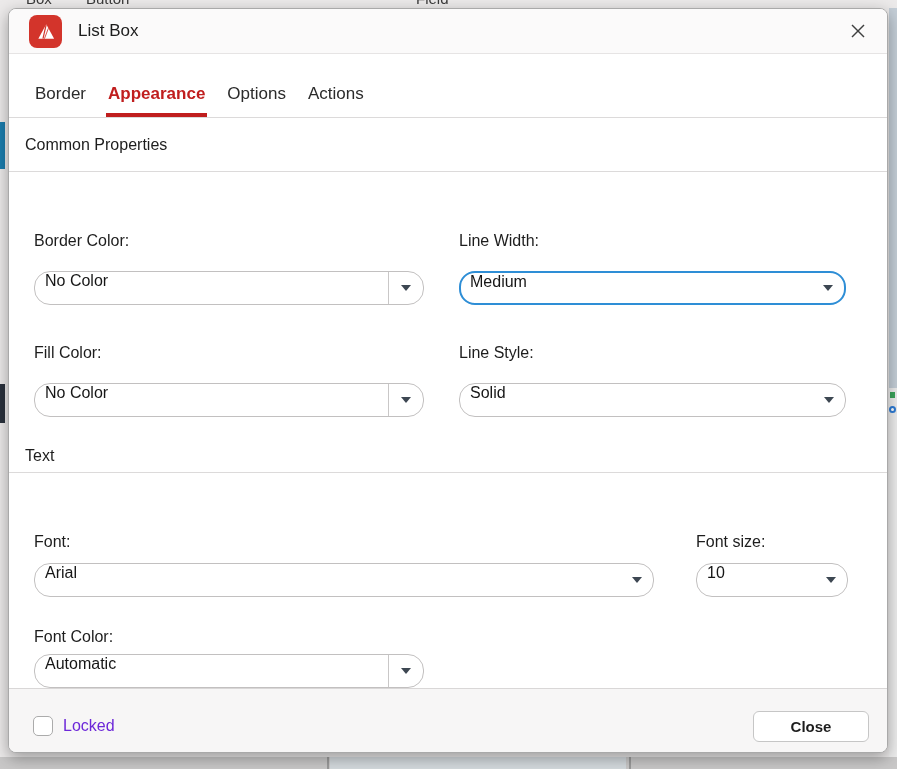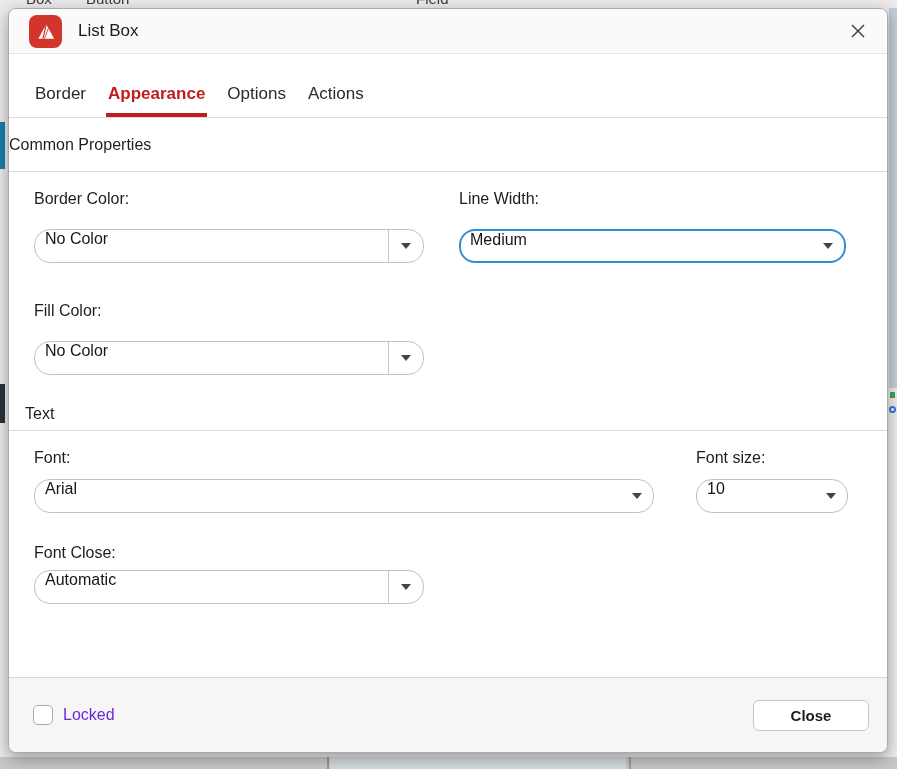--- a/index.html
+++ b/index.html
@@ -54,25 +54,25 @@
     height:64px; flex:0 0 64px; border-bottom:1px solid #DCDADA;
     display:flex; align-items:flex-end; padding-left:24px; gap:18px; background:#fff;
   }
   .tab { font-size:17px; color:#2b2b2b; padding:0 2px 9px; border-bottom:4px solid transparent; cursor:pointer; }
   .tab.active { color:var(--accent-red,#C01E1E); font-weight:700; border-bottom-color:var(--accent-red,#C01E1E); }
 
   .section-heading {
     flex:0 0 auto; font-size:16px; color:#1d1d1d;
     border-bottom:1px solid #DCDADA;
   }
-  .heading-common { height:54px; display:flex; align-items:center; }
+  .heading-common { height:54px; display:flex; align-items:center; padding-left:16px; }
   .heading-text   { margin-top:30px; padding:0 0 7px 16px; }
 
   .content { padding:18px 0 0 25px; }
-  .row { display:flex; }
+  .row { display:flex;margin-top:42px; }
   .row + .row { margin-top:39px; }
   .row2 { margin-top:31px !important; }
   .fg label { display:block; font-size:16px; color:#1d1d1d; margin-bottom:21px; }
   .content-text .fg label { margin-bottom:12px; }
   .content-text .fg.fc label { margin-bottom:8px; }
   .w390 { width:390px; } .w387 { width:387px; margin-left:35px; }
   .w620 { width:620px; } .w152 { width:152px; margin-left:42px; }
 
   .dd {
     height:34px; border:1px solid #C2C0C0; border-radius:16px; background:#fff;
@@ -172,20 +172,29 @@
     <div class="row">
       <div class="fg w390">
         <label>Fill Color:</label>
         <div class="dd split">
           <span class="val">No Color</span>
           <span class="arrow-zone">
               <span class="caret"></span>
             </span>
         </div>
       </div>
+      <div class="fg w387">
+        <label>Line Style:</label>
+        <div class="dd">
+          <span class="val">Solid</span>
+          <span class="arrow-zone">
+              <span class="caret"></span>
+            </span>
+        </div>
+      </div>
     </div>
   </div>
 
   <div class="section-heading heading-text">Text</div>
 
   <div class="content content-text">
     <div class="row">
       <div class="fg w620">
         <label>Font:</label>
         <div class="dd">
@@ -200,21 +209,21 @@
         <div class="dd">
           <span class="val">10</span>
           <span class="arrow-zone">
               <span class="caret"></span>
             </span>
         </div>
       </div>
     </div>
     <div class="row row2">
       <div class="fg fc w390">
-        <label>Font Close:</label>
+        <label>Font Color:</label>
         <div class="dd split">
           <span class="val">Automatic</span>
           <span class="arrow-zone">
               <span class="caret"></span>
             </span>
         </div>
       </div>
     </div>
   </div>
 

